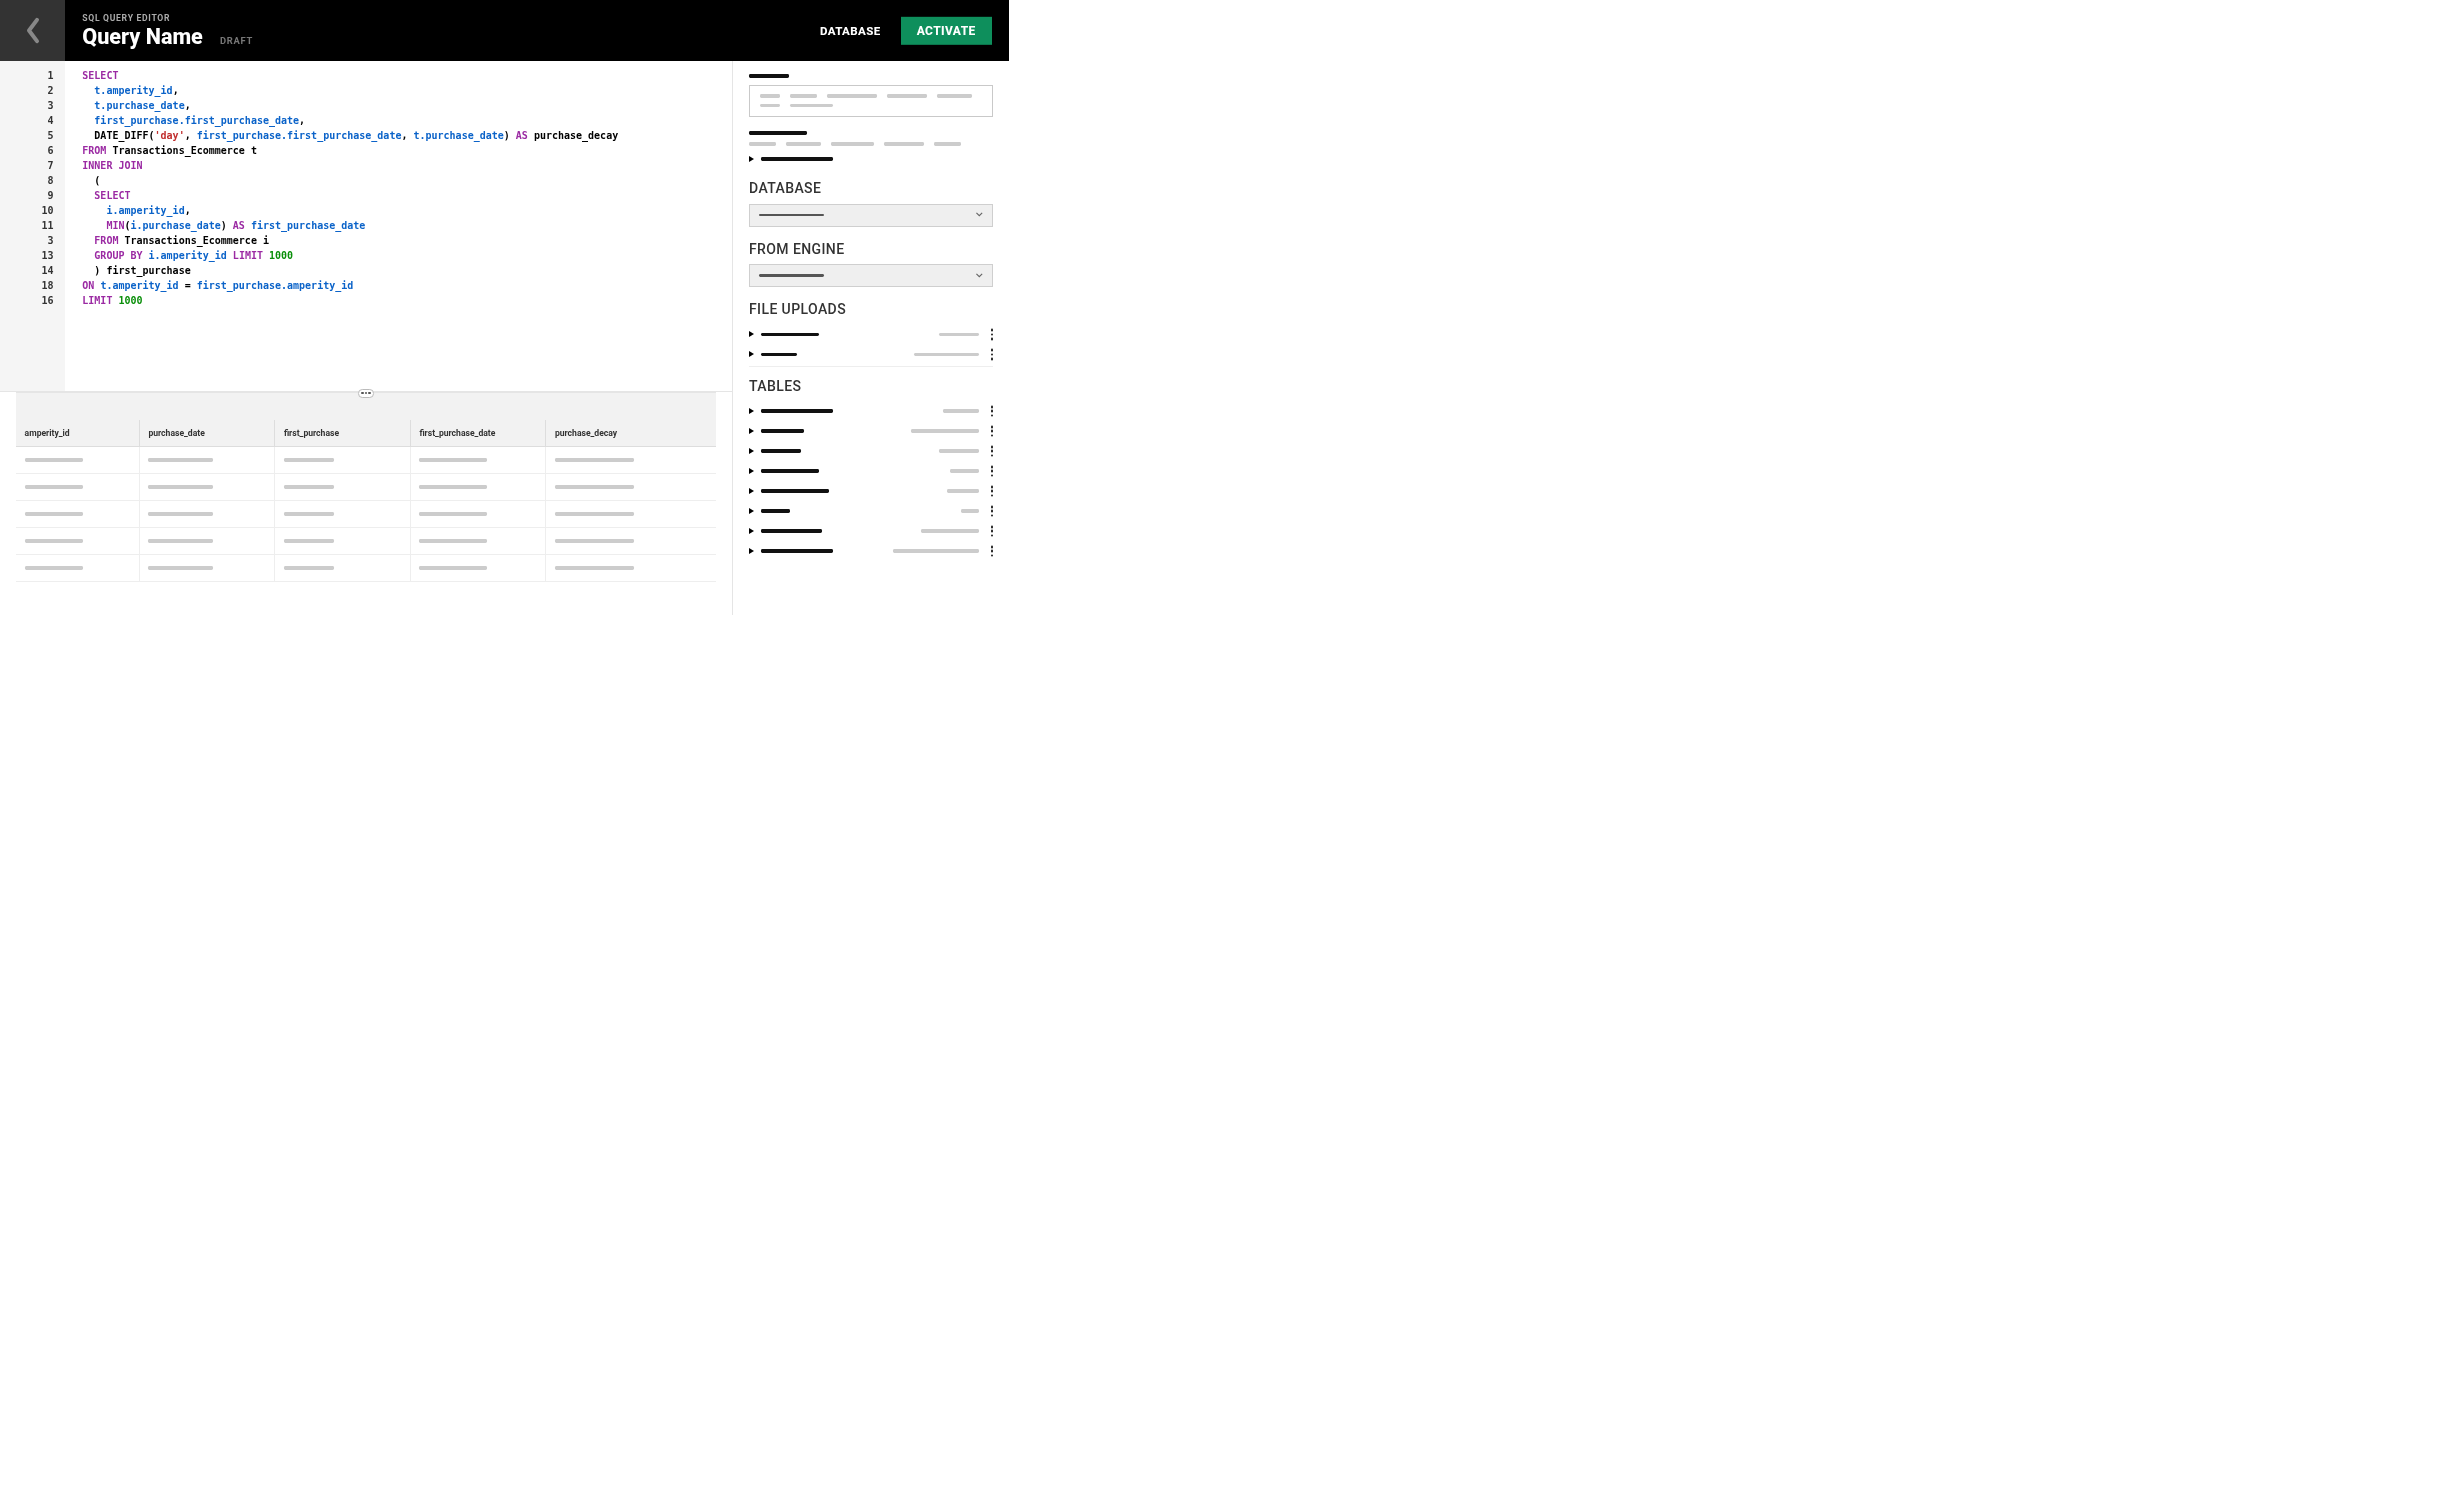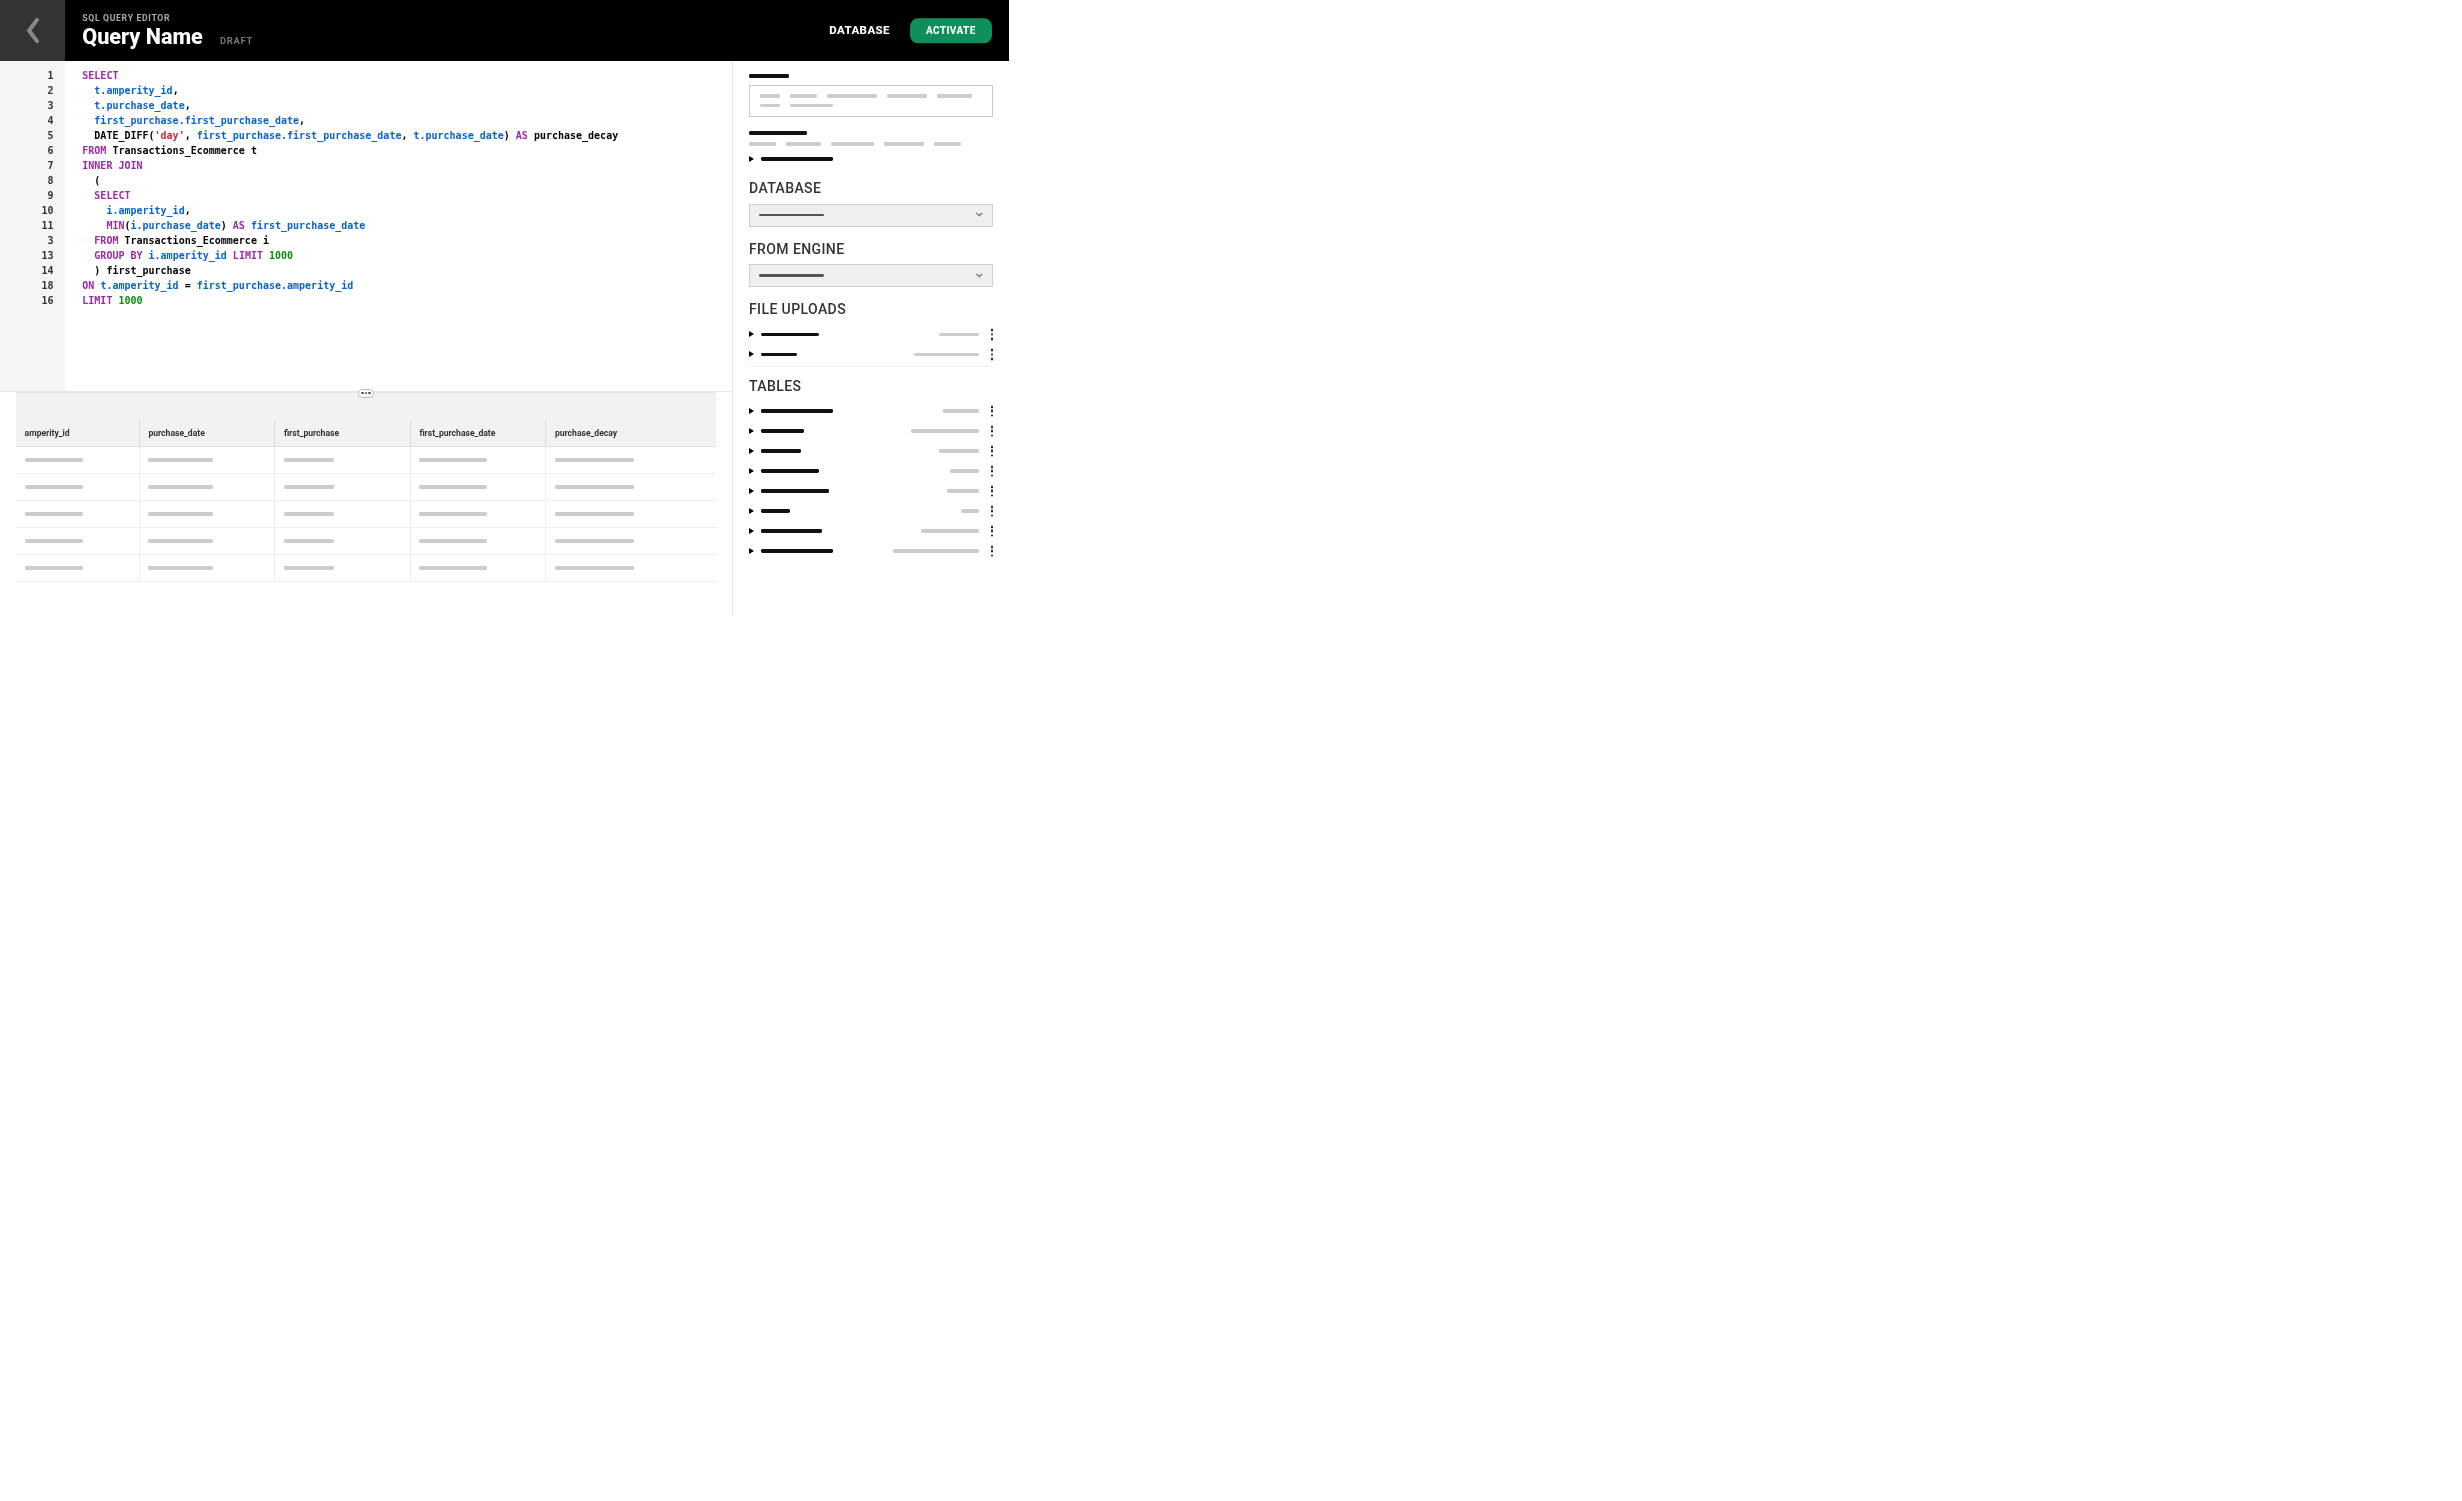--- a/index.html
+++ b/index.html
@@ -73,26 +73,26 @@
   .discard {
     font-size: 11.5px;
     font-weight: 800;
     letter-spacing: 0.4px;
     color: #fff;
     cursor: pointer;
   }
   .activate {
     background: #0e8f5c;
     color: #fff;
-    font-size: 10px;
+    font-size: 12px;
     font-weight: 800;
     letter-spacing: 0.4px;
     padding: 7.2px 16px;
     cursor: pointer;
-    border-radius: 8px;
+    border-radius: 0;
   }
   
   .body {
     display: flex;
     height: calc(100% - 61px);
   }
   .left {
     flex: 1;
     display: flex;
     flex-direction: column;

